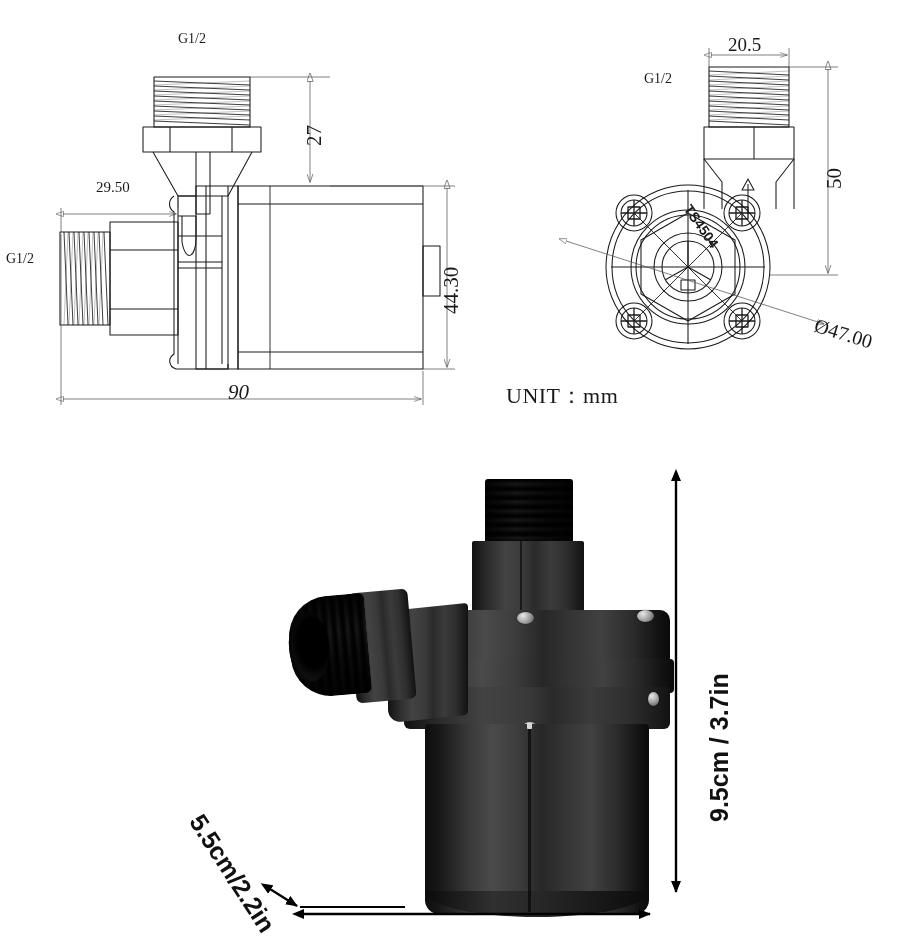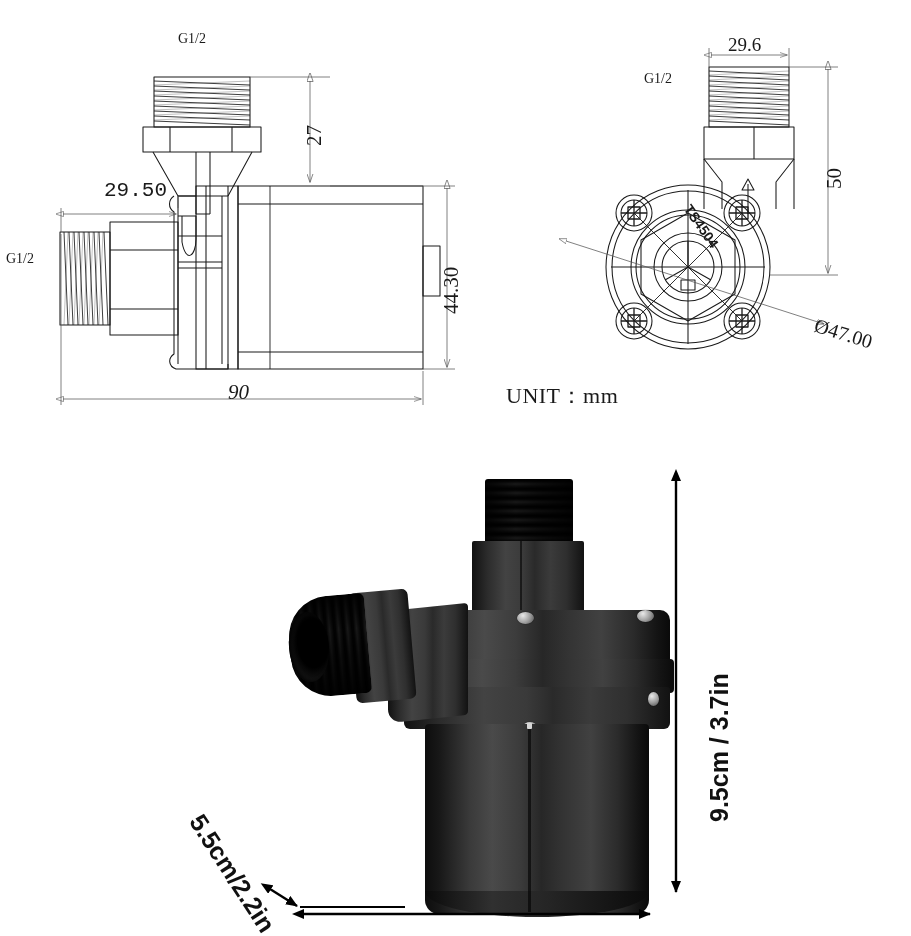--- a/index.html
+++ b/index.html
@@ -238,29 +238,29 @@
         <path d="M566,217 L824,300" marker-start="url(#arrStartS)" marker-end="url(#arrEndS)"></path>
       </g>
     </svg>
 
     <div class="dimtext" style="left:178px; top:8px; font-size:14px;">G1/2</div>
 
     <div class="dimtext" style="left:6px; top:228px; font-size:14px;">G1/2</div>
 
     <div class="dimtext rot90" style="left:304px; top:122px; font-size:21px;">27</div>
 
-    <div class="dimtext" style="left:104px; top:156px; font-size:21px;font-family:Liberation Mono, monospace;">29.50</div>
+    <div class="dimtext" style="left:96px; top:156px; font-size:15px;">29.50</div>
 
     <div class="dimtext rot90" style="left:441px; top:290px; font-size:21px;">44.30</div>
 
     <div class="dimtext" style="left:228px; top:358px; font-size:21px;font-style:italic;">90</div>
 
     <div class="dimtext" style="left:644px; top:48px; font-size:14px;">G1/2</div>
 
-    <div class="dimtext" style="left:728px; top:11px; font-size:19px;">29.6</div>
+    <div class="dimtext" style="left:728px; top:11px; font-size:19px;">20.5</div>
 
     <div class="dimtext rot90" style="left:824px; top:165px; font-size:21px;">50</div>
 
     <div class="dimtext" style="left:818px; top:291px; font-size:20px; transform:rotate(17deg); transform-origin:0 0;">Ø47.00</div>
 
     <div class="dimtext" style="left:693px; top:178px; font-size:14px; font-weight:700;
                 font-family:'Liberation Sans',sans-serif;
                 transform:rotate(55deg); transform-origin:0 0;">TS4504</div>
 
     <div class="dimtext" style="left:506px; top:361px; font-size:22px; letter-spacing:0.5px;">UNIT：mm</div>

